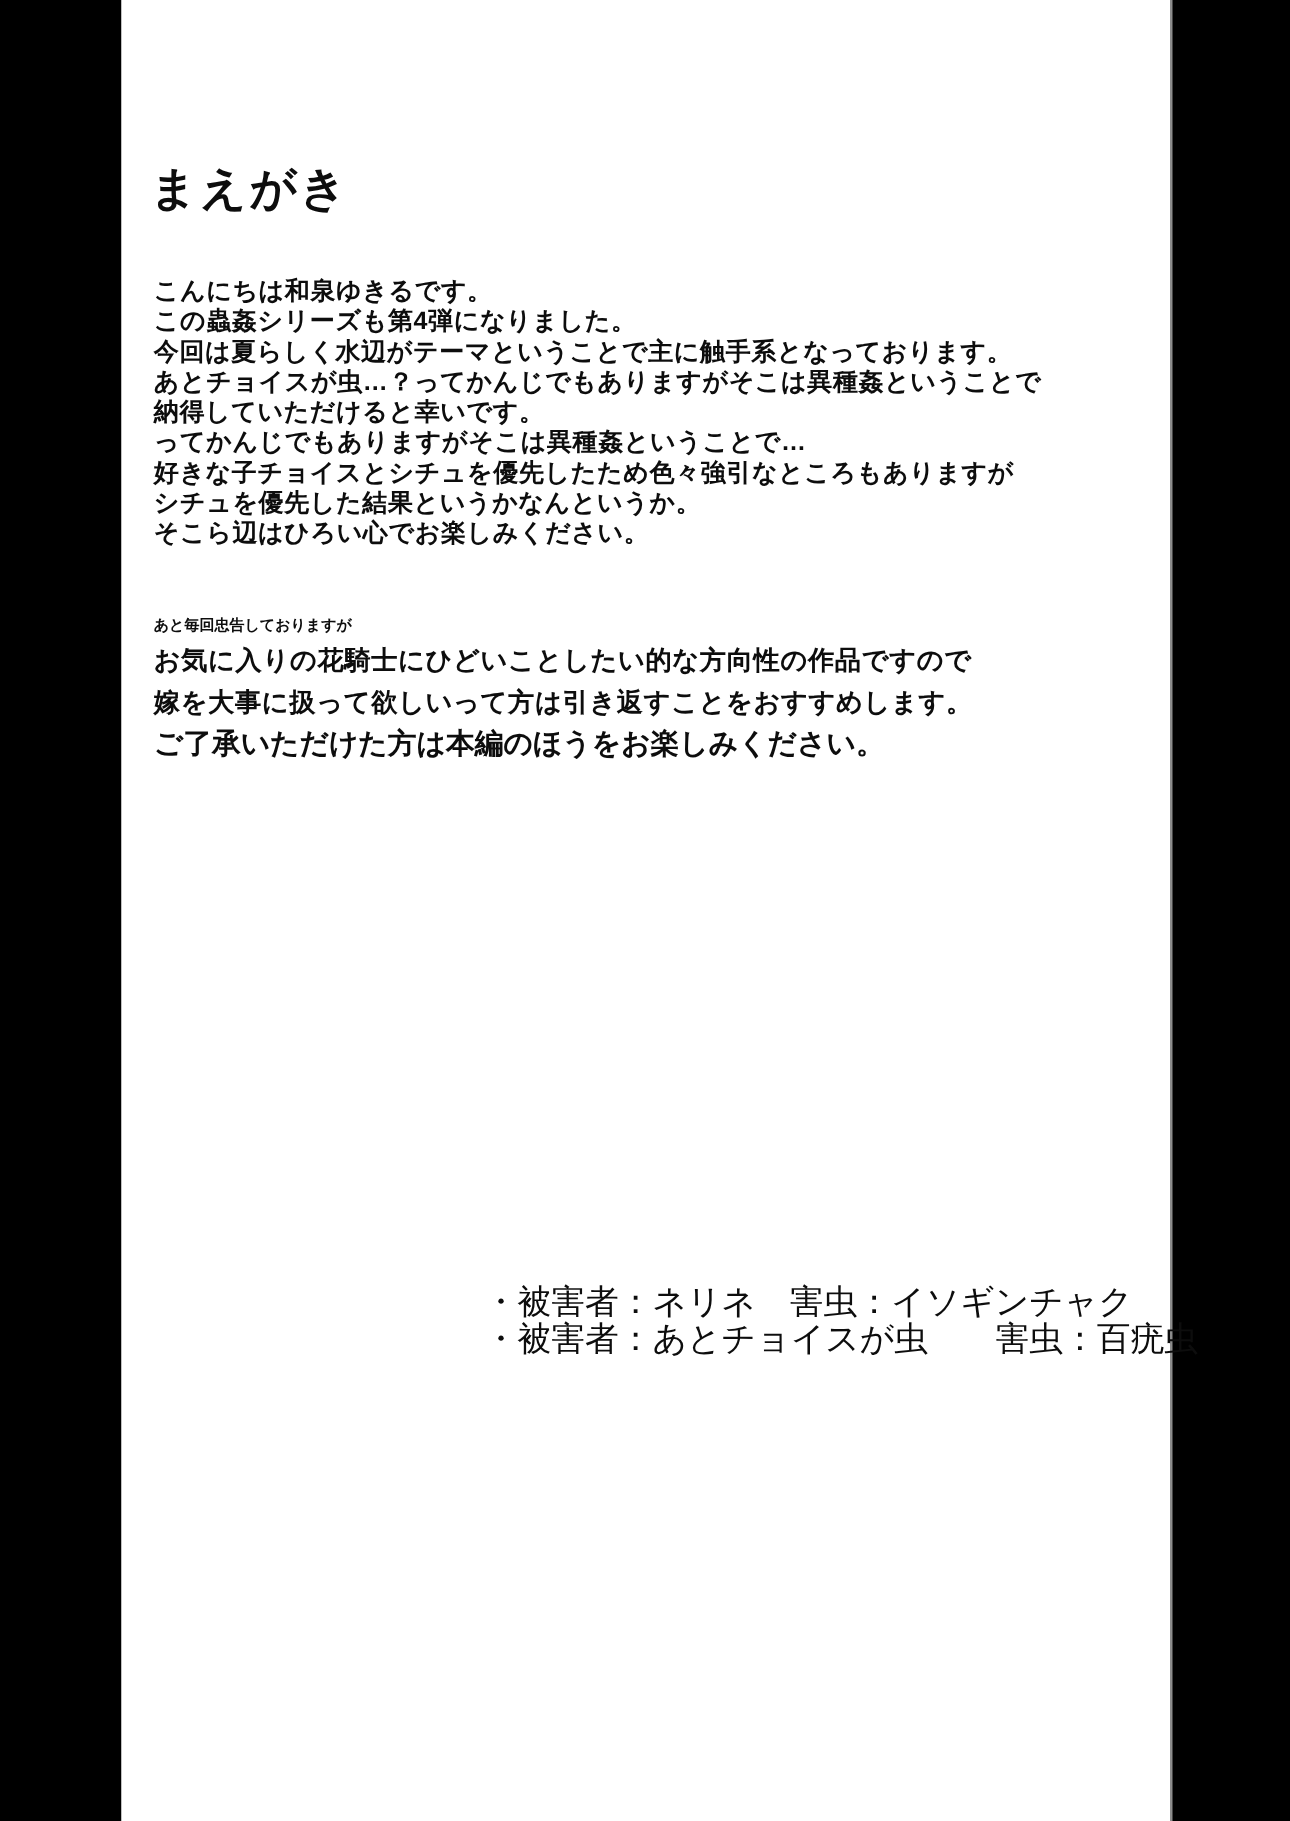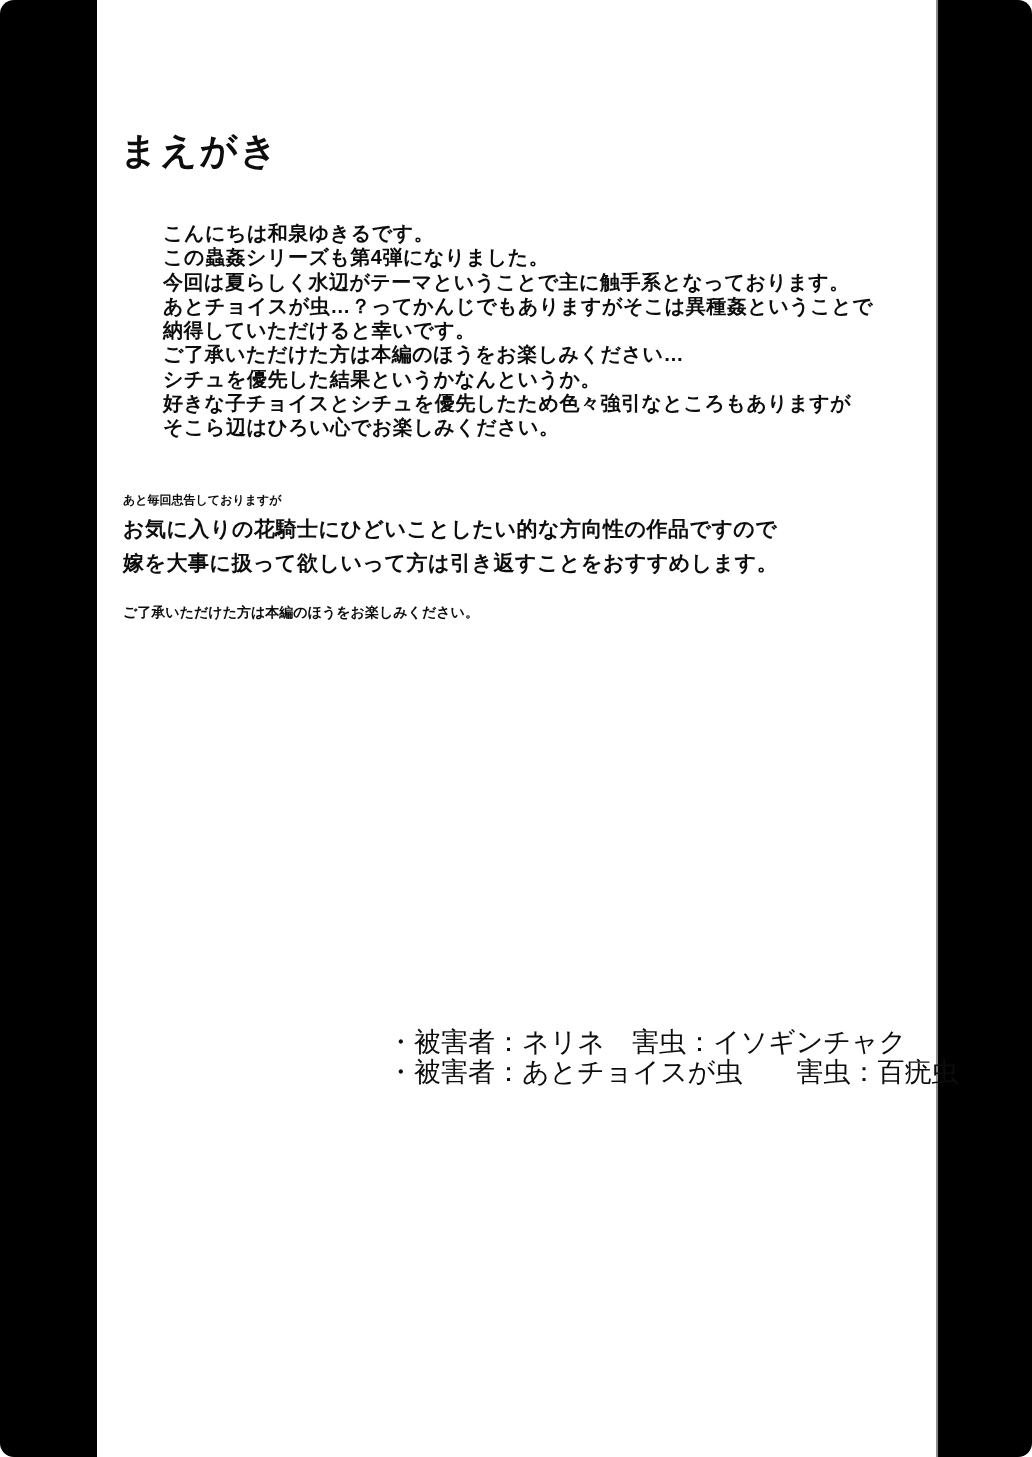--- a/index.html
+++ b/index.html
@@ -4,21 +4,20 @@
 <style>
   html, body { margin: 0; padding: 0; }
   .screen {
     position: relative;
     width: 1032px;
     height: 1457px;
     background: #ffffff;
     overflow: hidden;
     font-family: "Liberation Sans", "DejaVu Sans", sans-serif;
     color: #0d0d0d;
-    border-radius: 14px;
   }
   .bar {
     position: absolute;
     top: 0;
     height: 100%;
     background: #000000;
     box-sizing: border-box;
   }
   .bar-left  { left: 0;    width: 97px; }
   .bar-right { left: 936px; width: 96px; border-left: 2px solid #8c8c8c; }
@@ -33,21 +32,20 @@
     white-space: pre;
   }
   .intro-block {
     position: absolute;
     left: 123px;
     top: 221px;
     font-size: 20px;
     line-height: 24.3px;
     font-weight: 700;
     letter-spacing: 0.5px;
-    margin-left: 40px;
   }
   .intro-line { white-space: pre; }
 
   .warning-block {
     position: absolute;
     left: 123px;
     top: 489px;
   }
   .warning-lead {
     font-size: 12px;
@@ -56,24 +54,24 @@
     white-space: pre;
   }
   .warning-em {
     font-size: 21px;
     line-height: 34px;
     font-weight: 800;
     letter-spacing: 0.5px;
     white-space: pre;
   }
   .warning-closing {
-    font-size: 14px;
+    font-size: 23px;
     line-height: 26px;
     font-weight: 700;
-    margin-top: 19px;
+    margin-top: 1px;
     white-space: pre;
   }
 
   .cast-block {
     position: absolute;
     left: 387px;
     top: 1030px;
     font-size: 27px;
     line-height: 29.5px;
     font-weight: 400;
@@ -90,23 +88,23 @@
   <div class="bar bar-right"></div>
 
   <div class="page-title">まえがき</div>
 
   <div class="intro-block">
     <div class="intro-line">こんにちは和泉ゆきるです。</div>
     <div class="intro-line">この蟲姦シリーズも第4弾になりました。</div>
     <div class="intro-line">今回は夏らしく水辺がテーマということで主に触手系となっております。</div>
     <div class="intro-line">あとチョイスが虫…？ってかんじでもありますがそこは異種姦ということで</div>
     <div class="intro-line">納得していただけると幸いです。</div>
-    <div class="intro-line">ご了承いただけた方は本編のほうをお楽しみください…</div>
+    <div class="intro-line">ってかんじでもありますがそこは異種姦ということで…</div>
+    <div class="intro-line">好きな子チョイスとシチュを優先したため色々強引なところもありますが</div>
     <div class="intro-line">シチュを優先した結果というかなんというか。</div>
-    <div class="intro-line">好きな子チョイスとシチュを優先したため色々強引なところもありますが</div>
     <div class="intro-line">そこら辺はひろい心でお楽しみください。</div>
   </div>
 
   <div class="warning-block">
     <div class="warning-lead">あと毎回忠告しておりますが</div>
     <div class="warning-em">お気に入りの花騎士にひどいことしたい的な方向性の作品ですので</div>
     <div class="warning-em">嫁を大事に扱って欲しいって方は引き返すことをおすすめします。</div>
     <div class="warning-closing">ご了承いただけた方は本編のほうをお楽しみください。</div>
   </div>
 

